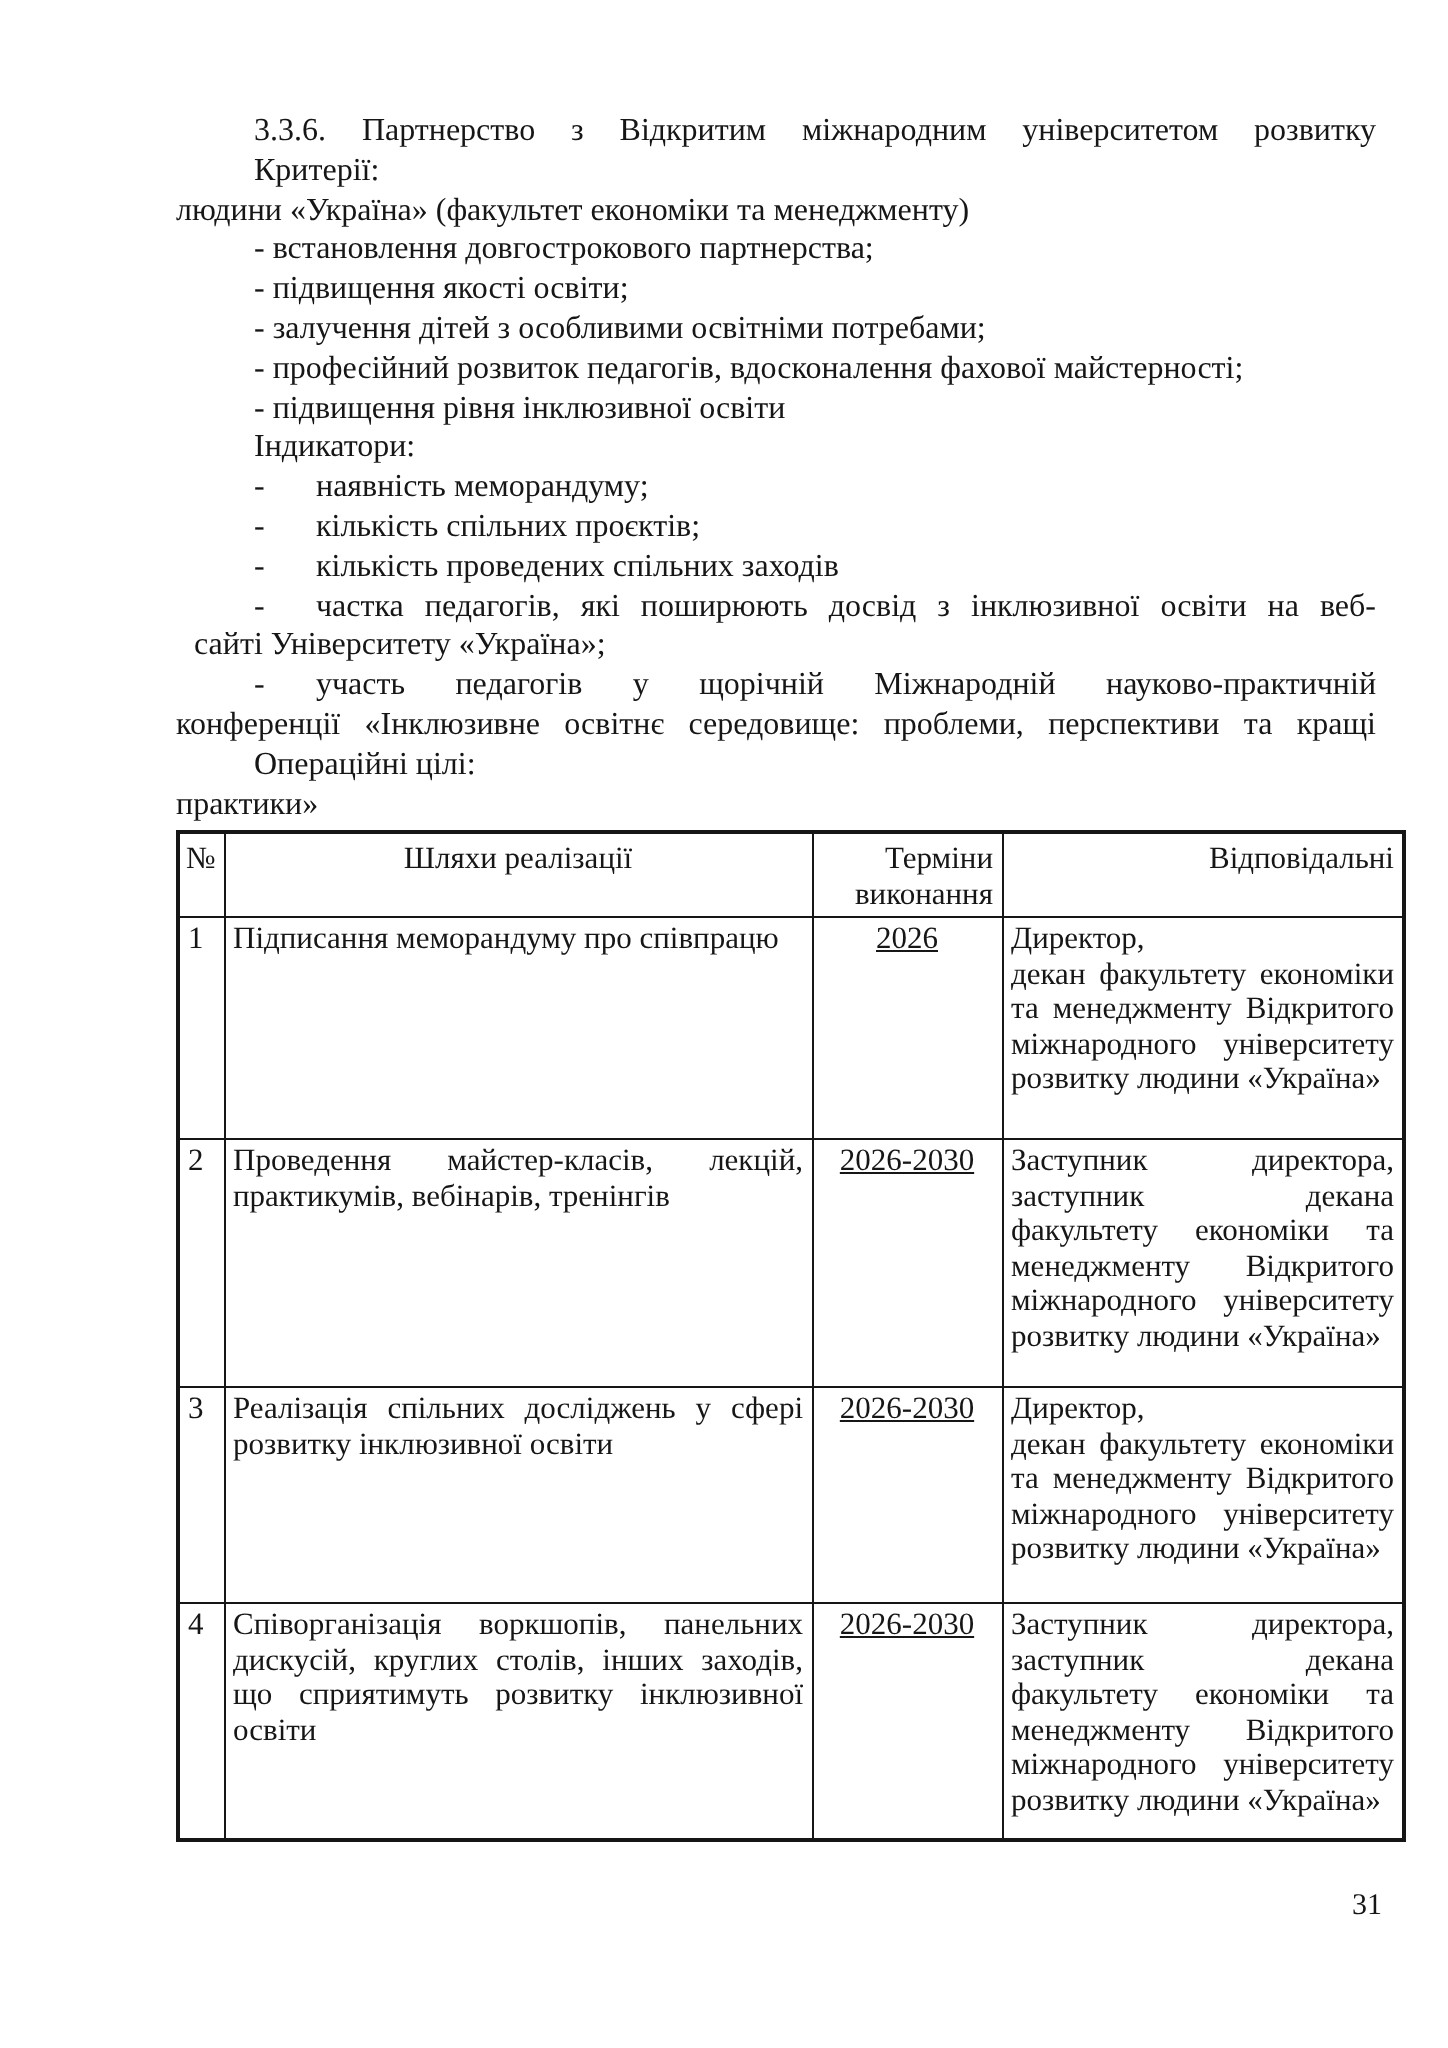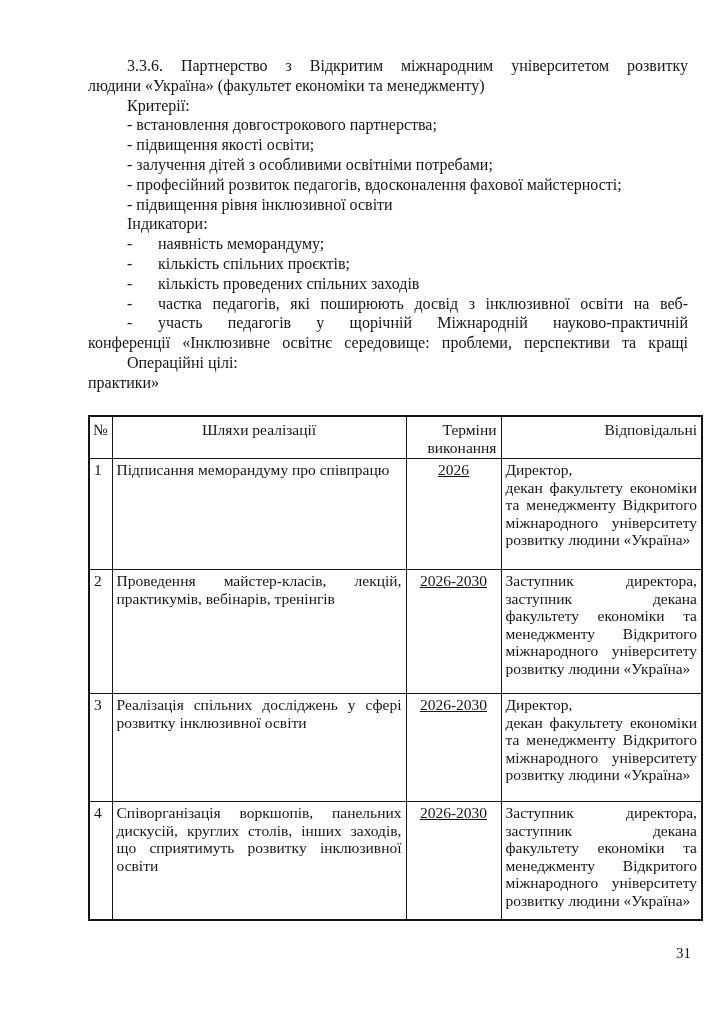--- a/index.html
+++ b/index.html
@@ -75,32 +75,33 @@
     top: 945px;
     font-size: 15px;
   }
 </style>
 </head>
 <body>
 
 <div class="page">
   <div class="body-text">
       <div class="line ind-first just">3.3.6. Партнерство з Відкритим міжнародним університетом розвитку</div>
+      <div class="line ind-first">Критерії:</div>
       <div class="line ind-none">людини «Україна» (факультет економіки та менеджменту)</div>
-      <div class="line ind-first">Критерії:</div>
       <div class="line ind-first">- встановлення довгострокового партнерства;</div>
       <div class="line ind-first">- підвищення якості освіти;</div>
       <div class="line ind-first">- залучення дітей з особливими освітніми потребами;</div>
       <div class="line ind-first">- професійний розвиток педагогів, вдосконалення фахової майстерності;</div>
       <div class="line ind-first">- підвищення рівня інклюзивної освіти</div>
       <div class="line ind-first">Індикатори:</div>
       <div class="line ind-first"><span class="marker">-</span><span>наявність меморандуму;</span></div>
       <div class="line ind-first"><span class="marker">-</span><span>кількість спільних проєктів;</span></div>
       <div class="line ind-first"><span class="marker">-</span><span>кількість проведених спільних заходів</span></div>
       <div class="line ind-first just"><span class="marker">-</span><span>частка педагогів, які поширюють досвід з інклюзивної освіти на веб-</span></div>
+      <div class="line ind-hang">сайті Університету «Україна»;</div>
       <div class="line ind-first just"><span class="marker">-</span><span>участь педагогів у щорічній Міжнародній науково-практичній</span></div>
       <div class="line ind-none just">конференції «Інклюзивне освітнє середовище: проблеми, перспективи та кращі</div>
       <div class="line ind-first">Операційні цілі:</div>
       <div class="line ind-none">практики»</div>
     </div>
 
   <table class="doc-table">
     <colgroup>
       <col style="width:23px">
       <col style="width:294px">

